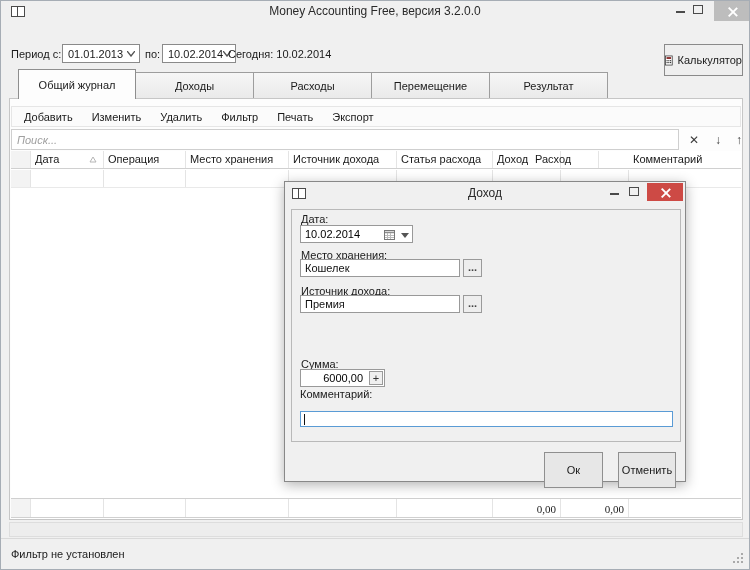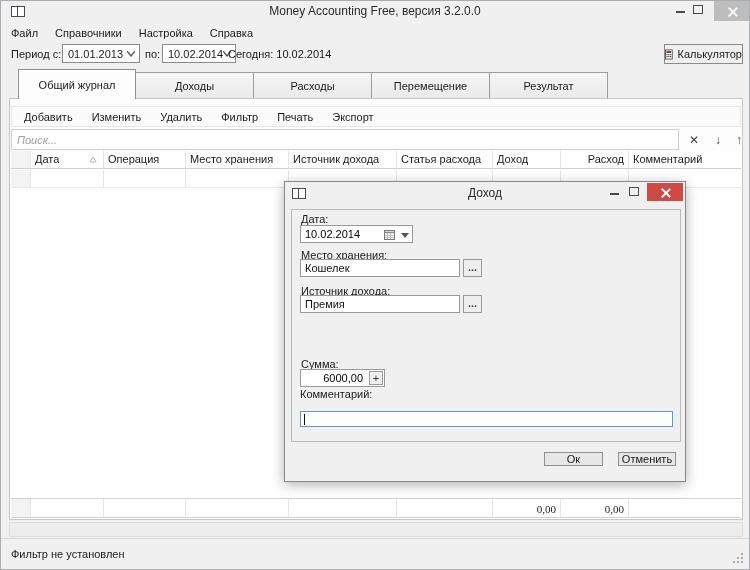--- a/index.html
+++ b/index.html
@@ -22,21 +22,21 @@
 
   
   .menubar { position:absolute; left:0; top:23px; width:100%; height:17px; display:flex; align-items:center; padding-left:10px; gap:17px; }
   .menubar span { cursor:default; }
 
   
   .ptoolbar { position:absolute; left:0; top:40px; width:100%; height:26px; }
   .plabel { position:absolute; top:7px; }
   .combo { position:absolute; top:3px; height:19px; background:#fff; border:1px solid #8a8a8a; display:flex; align-items:center; padding-left:5px; }
   .combo .chev { position:absolute; right:4px; top:6px; }
-  .calc-btn { position:absolute; left:663px; top:3px; width:79px; height:20px; background:#efefef; border:1px solid #8a8a8a; display:flex; align-items:center; justify-content:center; gap:5px; }
+  .calc-btn { position:absolute; left:663px; top:3px; width:79px; height:32px; background:#efefef; border:1px solid #8a8a8a; display:flex; align-items:center; justify-content:center; gap:5px; }
 
   
   .tabstrip { position:absolute; left:10px; top:68px; height:30px; display:flex; }
   .tab { width:118px; height:27px; margin-top:3px; background:linear-gradient(#f6f6f6,#eaeaea); border:1px solid #9d9d9d; border-left:none; display:flex; align-items:center; justify-content:center; }
   .tab:first-child { border-left:1px solid #9d9d9d; }
   .tab.active { height:30px; margin-top:0; background:#fdfdfd; border:1px solid #8e8e8e; border-bottom:none; position:relative; z-index:2;margin-left:7px; }
 
   
   .content { position:absolute; left:8px; top:97px; width:734px; height:422px; background:#fdfdfd; border:1px solid #c6c6c6; }
   .actions { position:absolute; left:1px; top:7px; width:730px; height:21px; background:#fbfbfb; border:1px solid #e6e6e6; display:flex; align-items:center; padding-left:10px; }
@@ -74,43 +74,37 @@
   .browse-btn { position:absolute; left:171px; width:19px; height:18px; background:#eee; border:1px solid #9a9a9a; color:#444; display:flex; align-items:flex-end; justify-content:center; font-weight:bold; line-height:9px; padding-bottom:4px; }
   .datebox { position:absolute; left:8px; top:15px; width:113px; height:18px; border:1px solid #999; background:#fff; }
   .datebox input { border:none; width:75px; height:16px; font-size:11px; font-family:inherit; padding:0 4px; outline:none; background:transparent; }
   .cal-ico { position:absolute; right:17px; top:3px; }
   .dchev { position:absolute; right:3px; top:7px; }
   .sumbox { position:absolute; left:8px; top:159px; width:85px; height:18px; border:1px solid #999; background:#fff; }
   .sumbox input { border:none; width:66px; height:16px; text-align:right; font-size:11px; font-family:inherit; padding:0 4px; outline:none; background:transparent; }
   .plus-btn { position:absolute; right:1px; top:1px; width:14px; height:14px; border:1px solid #9a9a9a; background:#efefef; display:flex; align-items:center; justify-content:center; font-size:11px; color:#333; }
   .comment-field { position:absolute; left:8px; top:201px; width:373px; height:16px; border:1px solid #5a9bd5; background:#fff; }
   .caret { position:absolute; left:3px; top:2px; width:1px; height:11px; background:#111; }
-  .dlg-btn { position:absolute; top:270px; height:14px; background:#e7e7e7; border:1px solid #8f8f8f; display:flex; align-items:center; justify-content:center; }
+  .dlg-btn { position:absolute; top:270px; height:36px; background:#e7e7e7; border:1px solid #8f8f8f; display:flex; align-items:center; justify-content:center; }
 </style>
 </head>
 <body>
 
 <div id="app">
 
   <div class="titlebar">
     <span class="app-ico"></span>
     <div class="title-text">Money Accounting Free,  версия 3.2.0.0</div>
     <span class="btn-min" style="left:675px; top:10px;"></span>
     <span class="btn-max" style="left:692px; top:4px;"></span>
     <div class="main-close">
         <span class="x-glyph"></span>
       </div>
   </div>
 
-  <div class="menubar">
-    <span>Файл</span>
-    <span>Справочники</span>
-    <span>Настройка</span>
-    <span>Справка</span>
-  </div>
 
   <div class="ptoolbar">
     <span class="plabel" style="left:10px;">Период с:</span>
     <div class="combo" style="left:61px; width:78px;">
       <span>01.01.2013</span>
       <svg class="chev" width="8" height="6" viewBox="0 0 8 6">
           <path d="M0 0 L4 5 L8 0" fill="none" stroke="#555" stroke-width="1.4"></path>
         </svg>
     </div>
     <span class="plabel" style="left:144px;">по:</span>
@@ -179,21 +173,21 @@
           <span>Дата</span>
           <svg class="sort-tri" width="8" height="7" viewBox="0 0 8 7">
               <path d="M4 1 L7 6 L1 6 Z" fill="none" stroke="#b5b5b5"></path>
             </svg>
         </div>
         <div class="cell" style="left:93px; width:82px;"><span>Операция</span></div>
         <div class="cell" style="left:175px; width:103px;"><span>Место хранения</span></div>
         <div class="cell" style="left:278px; width:108px;"><span>Источник дохода</span></div>
         <div class="cell" style="left:386px; width:96px;"><span>Статья расхода</span></div>
         <div class="cell" style="left:482px; width:68px;"><span>Доход</span></div>
-        <div class="cell" style="left:550px; width:68px;text-align:right;"><span>Расход</span></div>
+        <div class="cell" style="left:520px; width:68px;"><span>Расход</span></div>
         <div class="cell" style="left:618px; width:112px; border-right:none;"><span>Комментарий</span></div>
       </div>
 
       <div class="row-empty">
         <div class="cell selcell" style="left:0; width:20px;"></div>
         <div class="cell" style="left:20px; width:73px;"></div>
         <div class="cell" style="left:93px; width:82px;"></div>
         <div class="cell" style="left:175px; width:103px;"></div>
         <div class="cell" style="left:278px; width:108px;"></div>
         <div class="cell" style="left:386px; width:96px;"></div>

